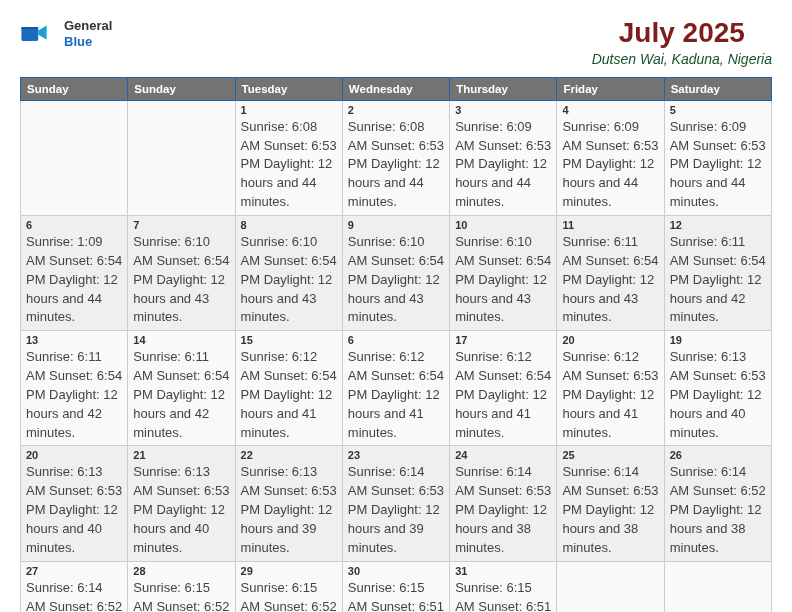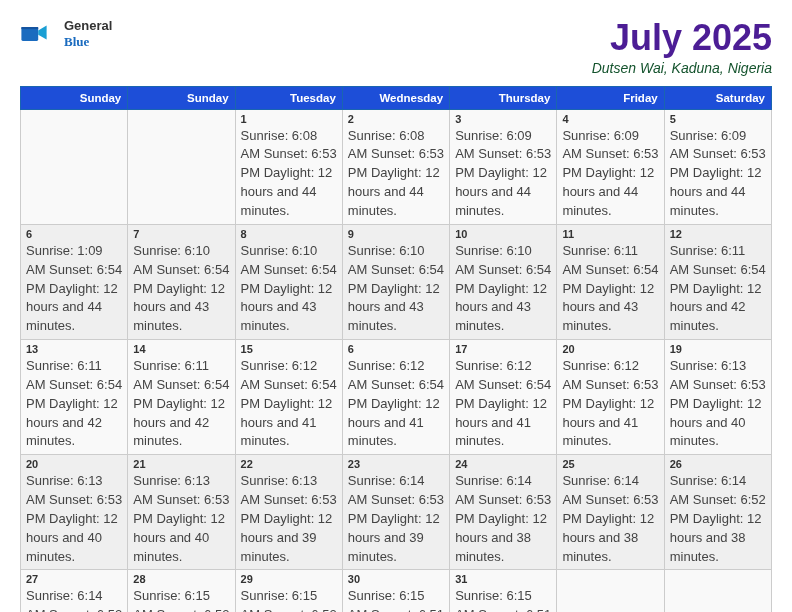--- a/index.html
+++ b/index.html
@@ -36,43 +36,44 @@
     }
     .logo-icon {
       width: 28px;
       height: 28px;
       margin-right: 2px;
     }
     .title-area {
       text-align: right;
     }
     .month-title {
-      font-size: 36px;
+      font-size: 28px;
       font-weight: bold;
-      color: #4c1d95;
+      color: #7f1d1d;
       line-height: 1.1;
+      text-align: center;
     }
     .location {
       font-size: 14px;
       color: #14532d;
       margin-top: 2px;
       font-style: italic;
     }
     .calendar-table {
       width: 100%;
       border-collapse: collapse;
       flex: 1;
     }
     .calendar-table thead tr th {
-      background-color: #1d4ed8;
+      background-color: #737373;
       color: #fff;
       font-size: 11.5px;
       font-weight: bold;
       padding: 5px 6px;
-      text-align: right;
+      text-align: left;
       border: 1px solid #1a65b0;
     }
     .calendar-table tbody tr td {
       border: 1px solid #ccc;
       vertical-align: top;
       padding: 3px 5px;
       width: calc(100% / 7);
       font-size: 9.2px;
       color: #333;
       background: #fff;
@@ -104,21 +105,21 @@
   <div class="header">
     <div class="logo">
       <svg class="logo-icon" viewBox="0 0 40 40">
         <rect x="0" y="0" width="40" height="40" fill="white"></rect>
         <rect x="2" y="10" width="24" height="20" rx="2" fill="#1a6bbf"></rect>
         <polygon points="26,15 38,8 38,28 26,21" fill="#1a9fd4"></polygon>
         <rect x="2" y="10" width="24" height="3" fill="#1554a0"></rect>
       </svg>
       <div>
         <div class="logo-text">General</div>
-        <div class="logo-text" style="color:#1a6bbf;font-family:Liberation Serif, serif;">Blue</div>
+        <div class="logo-text" style="color:#1a6bbf;">Blue</div>
       </div>
     </div>
     <div class="title-area">
       <div class="month-title">July 2025</div>
       <div class="location">Dutsen Wai, Kaduna, Nigeria</div>
     </div>
   </div>
 
   <table class="calendar-table">
     <thead>

